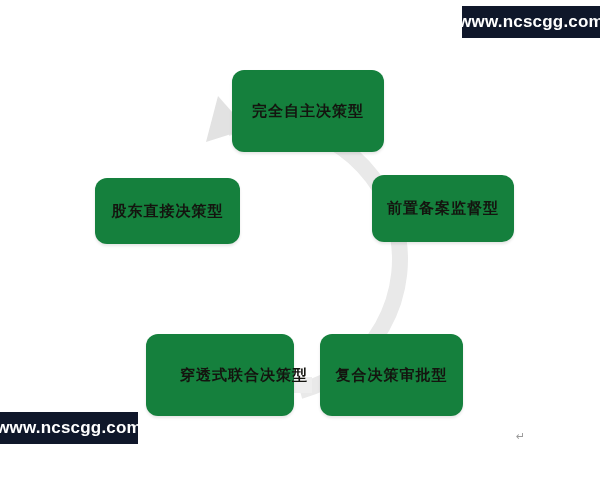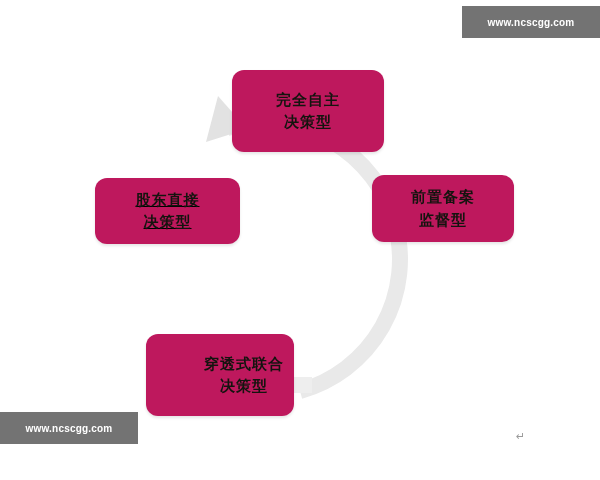--- a/index.html
+++ b/index.html
@@ -14,23 +14,23 @@
     position: relative;
     width: 600px;
     height: 480px;
     background: #ffffff;
     overflow: hidden;
   }
 
   
   .watermark {
     position: absolute;
-    background: #737373;
+    background: #0f172a;
     color: #ffffff;
-    font-size: 10px;
+    font-size: 17px;
     font-weight: bold;
     letter-spacing: 0.2px;
     display: flex;
     align-items: center;
     justify-content: center;
     white-space: nowrap;
   }
   #wm-top {
     right: 0px;
     top: 6px;
@@ -50,44 +50,44 @@
     left: 0;
     top: 0;
     width: 600px;
     height: 480px;
     pointer-events: none;
   }
 
   
   .node {
     position: absolute;
-    background: #be185d;
+    background: #15803d;
     border-radius: 12px;
     box-shadow: 0 2px 3px rgba(0,0,0,0.10);
     display: flex;
-    flex-direction: column;
+    flex-direction: row;
     align-items: center;
     justify-content: center;
     box-sizing: border-box;
   }
   .node .line {
     color: #14140f;
     font-size: 15px;
     font-weight: bold;
     line-height: 1.5;
     letter-spacing: 1px;
     white-space: nowrap;
     text-align: center;
   }
 
   #node-0 { left: 232px; top: 70px;  width: 152px; height: 82px; }
   #node-1 { left: 372px; top: 175px; width: 142px; height: 67px; }
   #node-2 { left: 320px; top: 334px; width: 143px; height: 82px; }
   #node-3 { left: 146px; top: 334px; width: 148px; height: 82px; padding-left: 48px; }
-  #node-4 { left: 95px;  top: 178px; width: 145px; height: 66px; text-decoration: underline; }
+  #node-4 { left: 95px;  top: 178px; width: 145px; height: 66px; }
 
   
   #pilcrow {
     position: absolute;
     left: 516px;
     top: 430px;
     font-size: 11px;
     color: #9a9a9a;
     user-select: none;
   }
@@ -110,20 +110,24 @@
   <div class="node" id="node-0">
     <div class="line">完全自主</div>
     <div class="line">决策型</div>
   </div>
 
   <div class="node" id="node-1">
     <div class="line">前置备案</div>
     <div class="line">监督型</div>
   </div>
 
+  <div class="node" id="node-2">
+    <div class="line">复合决策</div>
+    <div class="line">审批型</div>
+  </div>
 
   <div class="node" id="node-3">
     <div class="line">穿透式联合</div>
     <div class="line">决策型</div>
   </div>
 
   <div class="node" id="node-4">
     <div class="line">股东直接</div>
     <div class="line">决策型</div>
   </div>

